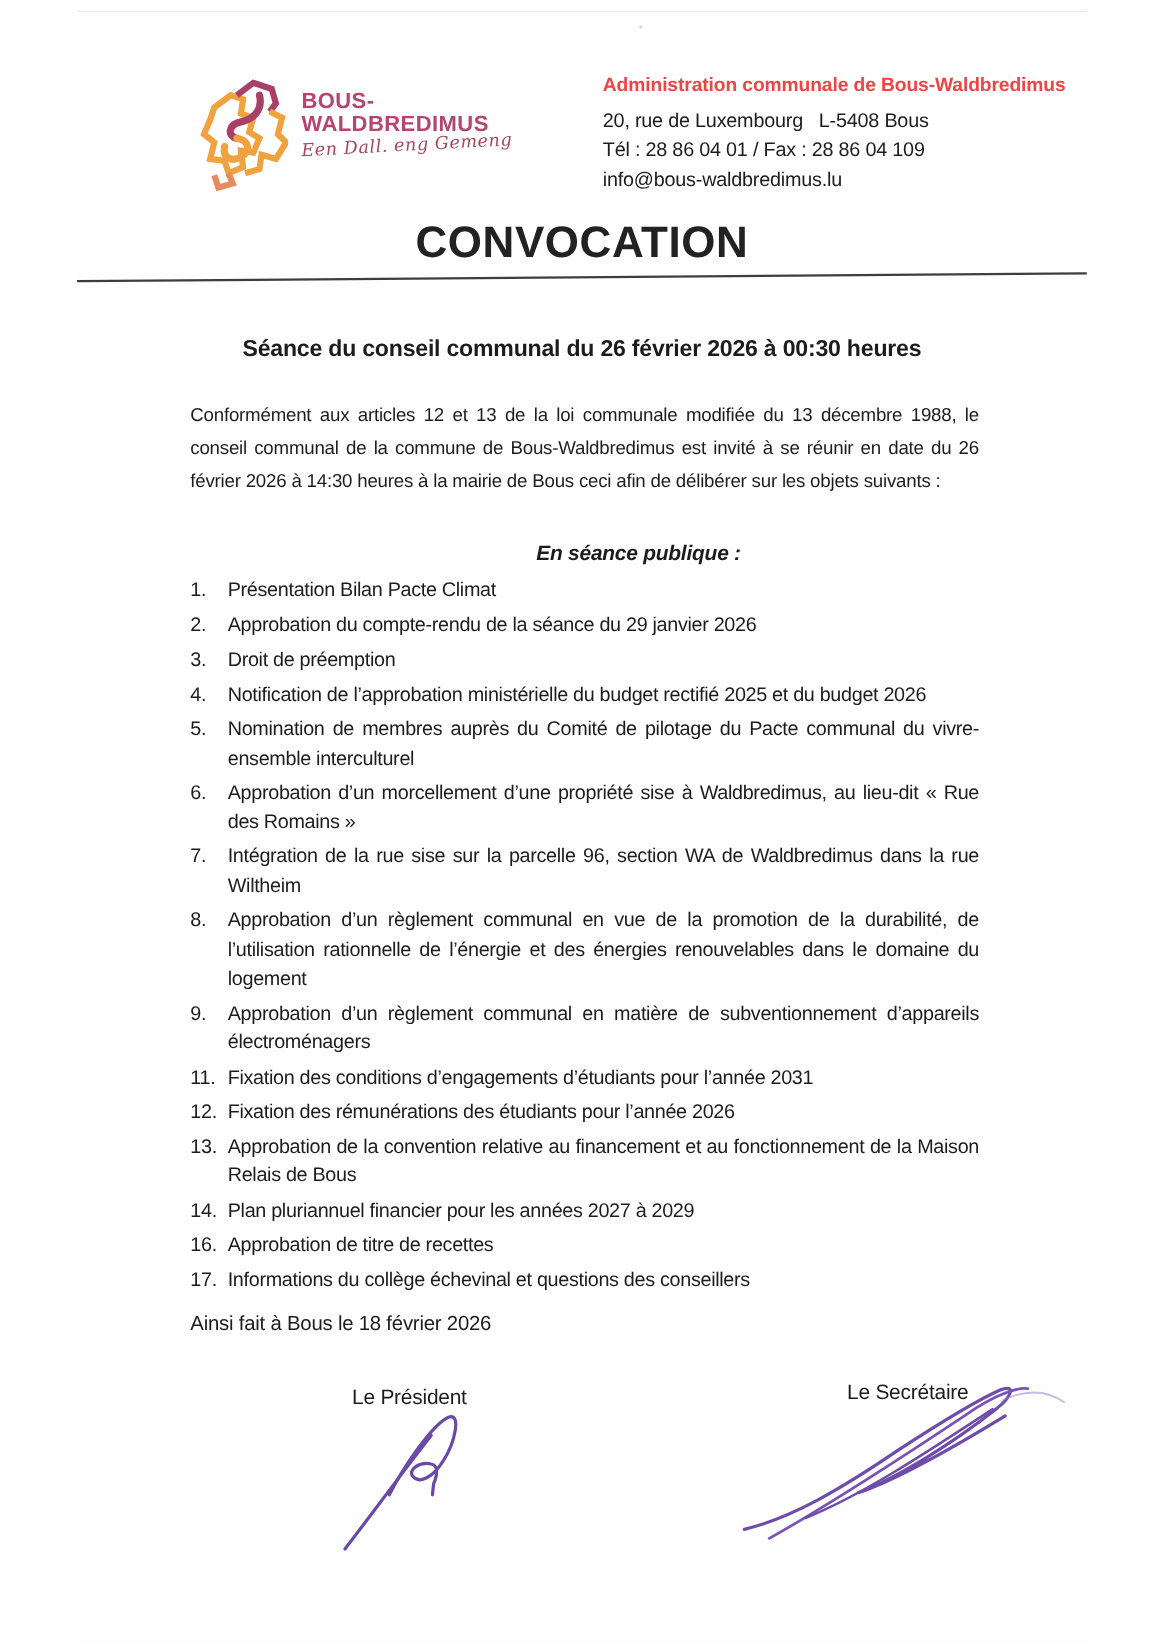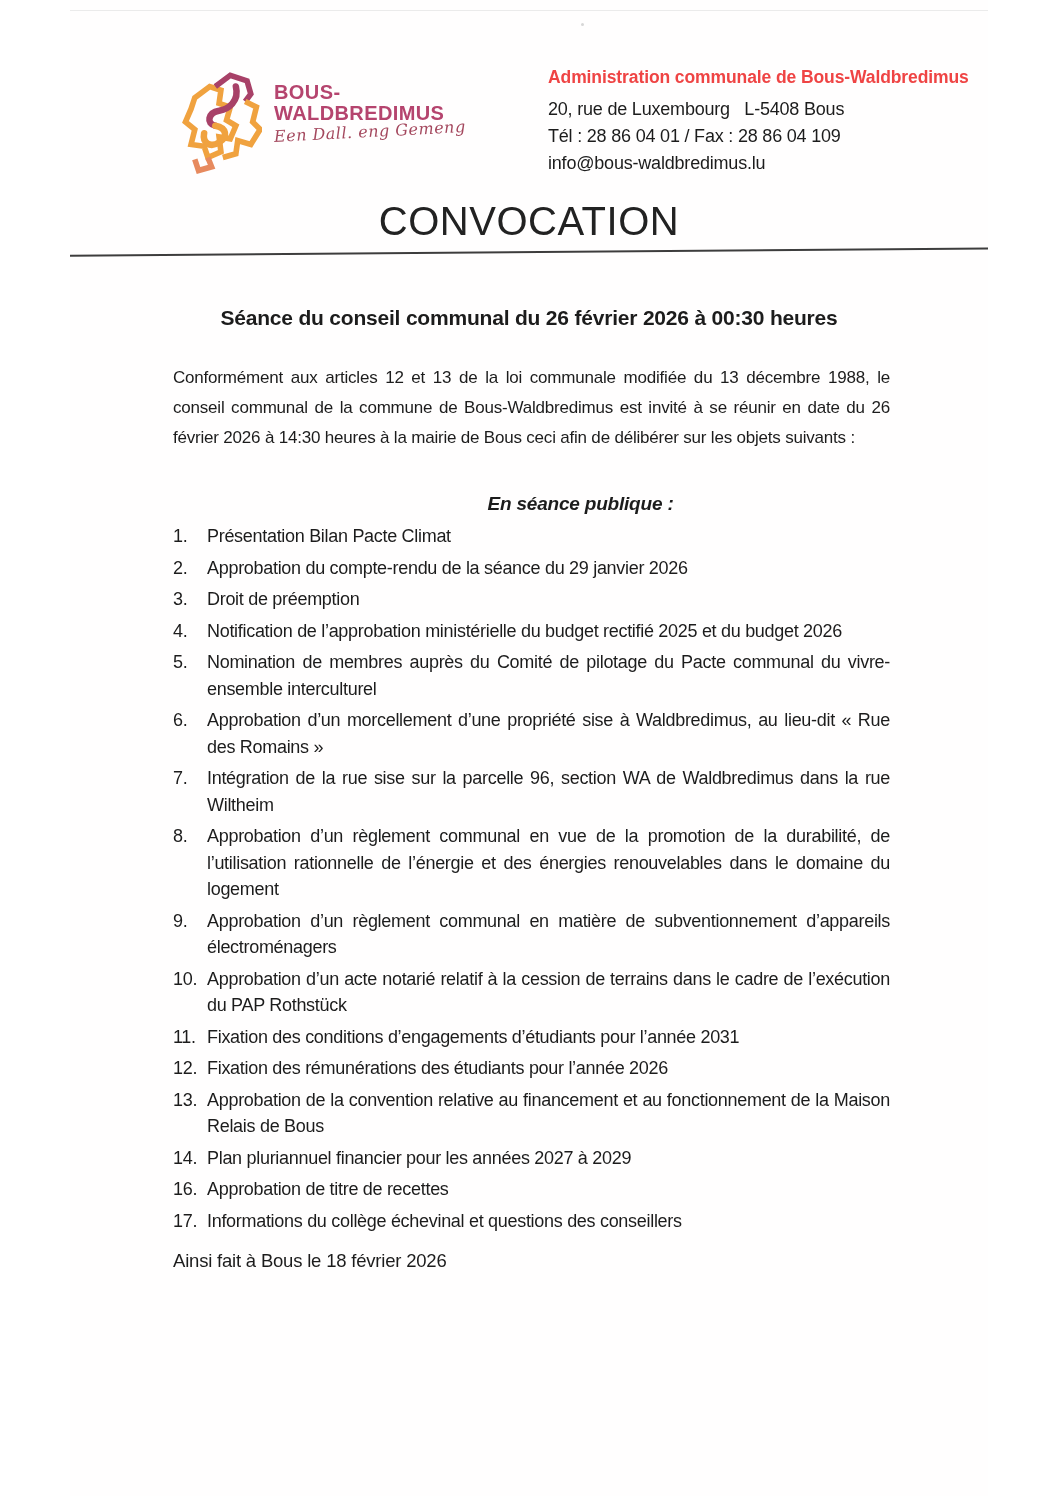--- a/index.html
+++ b/index.html
@@ -27,21 +27,21 @@
     transform-origin:left center; letter-spacing:0.5px; }
 
   .contact { position:absolute; left:478px; top:64px; font-size:18px;
     line-height:27px; letter-spacing:-0.2px; }
   .contact-org { font-weight:bold; color:#b8video;} 
   .contact-org { font-weight:bold; color:#ef4444; font-size:17.5px;
     margin-bottom:5px; letter-spacing:-0.1px; }
 
   
   .doc-title { text-align:center; font-size:40px; line-height:42px;
-    font-weight:normal; margin-top:18px; letter-spacing:0.5px; color:#222; }
+    font-weight:bold; margin-top:18px; letter-spacing:0.5px; color:#222; }
   .title-rule { width:930px; height:2px; background:#3d3d3d; margin:9px auto 0;
     transform:rotate(-0.45deg); }
 
   .doc-subtitle { text-align:center; font-size:21px; font-weight:bold;
     margin-top:52px; line-height:26px; letter-spacing:-0.2px; }
 
   
   .intro { margin:32px 98px 0 103px; font-size:17px; line-height:30px;
     text-align:justify; letter-spacing:-0.2px; }
 
@@ -145,24 +145,20 @@
       </li>
       <li class="agenda-item">
         <span class="num">8.</span>
         <span class="txt">Approbation d’un règlement communal en vue de la promotion de la durabilité, de l’utilisation rationnelle de l’énergie et des énergies renouvelables dans le domaine du logement</span>
       </li>
       <li class="agenda-item">
         <span class="num">9.</span>
         <span class="txt">Approbation d’un règlement communal en matière de subventionnement d’appareils électroménagers</span>
       </li>
       <li class="agenda-item">
-        <span class="num">10.</span>
-        <span class="txt">Approbation d’un acte notarié relatif à la cession de terrains dans le cadre de l’exécution du PAP Rothstück</span>
-      </li>
-      <li class="agenda-item">
         <span class="num">11.</span>
         <span class="txt">Fixation des conditions d’engagements d’étudiants pour l’année 2031</span>
       </li>
       <li class="agenda-item">
         <span class="num">12.</span>
         <span class="txt">Fixation des rémunérations des étudiants pour l’année 2026</span>
       </li>
       <li class="agenda-item">
         <span class="num">13.</span>
         <span class="txt">Approbation de la convention relative au financement et au fonctionnement de la Maison Relais de Bous</span>
@@ -176,13 +172,28 @@
         <span class="txt">Approbation de titre de recettes</span>
       </li>
       <li class="agenda-item">
         <span class="num">17.</span>
         <span class="txt">Informations du collège échevinal et questions des conseillers</span>
       </li>
     </ol>
 
   <p class="closing">Ainsi fait à Bous le 18 février 2026</p>
 
+  <div class="signatures">
+    <div class="sig-title sig-title-left">Le Président</div>
+    <svg class="sig-ink sig-ink-left" viewBox="0 0 160 125">
+      <path d="M 10 118 C 30 92, 58 54, 80 26" fill="none" stroke="#6b4aa5" stroke-width="2.6" stroke-linecap="round"></path>
+      <path d="M 46 74 C 58 50, 82 16, 94 11 C 105 7, 99 32, 90 46 C 82 59, 71 66, 65 59 C 61 54, 70 47, 80 49 C 86 50, 85 58, 82 65 L 81 74" fill="none" stroke="#6b4aa5" stroke-width="2.6" stroke-linecap="round"></path>
+    </svg>
+
+    <div class="sig-title sig-title-right">Le Secrétaire</div>
+    <svg class="sig-ink sig-ink-right" viewBox="0 0 300 160">
+      <path d="M 10 138 C 52 128, 96 102, 146 68 C 186 42, 220 22, 236 15 C 249 10, 247 20, 232 32 C 194 62, 146 92, 110 106 C 146 94, 204 60, 240 38" fill="none" stroke="#6e4caa" stroke-width="2.8" stroke-linecap="round"></path>
+      <path d="M 32 146 C 82 118, 162 66, 207 36 C 227 22, 250 12, 260 14" fill="none" stroke="#7a52b5" stroke-width="2.4" stroke-linecap="round"></path>
+      <path d="M 64 128 C 114 108, 174 68, 229 32" fill="none" stroke="#6e4caa" stroke-width="2.2" stroke-linecap="round"></path>
+      <path d="M 238 24 C 260 14, 278 16, 292 26" fill="none" stroke="#9b82c6" stroke-width="1.6" stroke-linecap="round" opacity="0.55"></path>
+    </svg>
+  </div>
 </div>
 
 </body></html>

